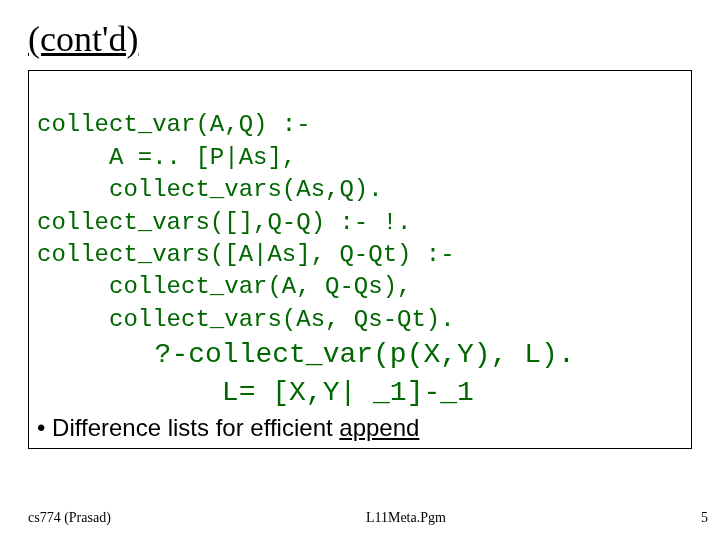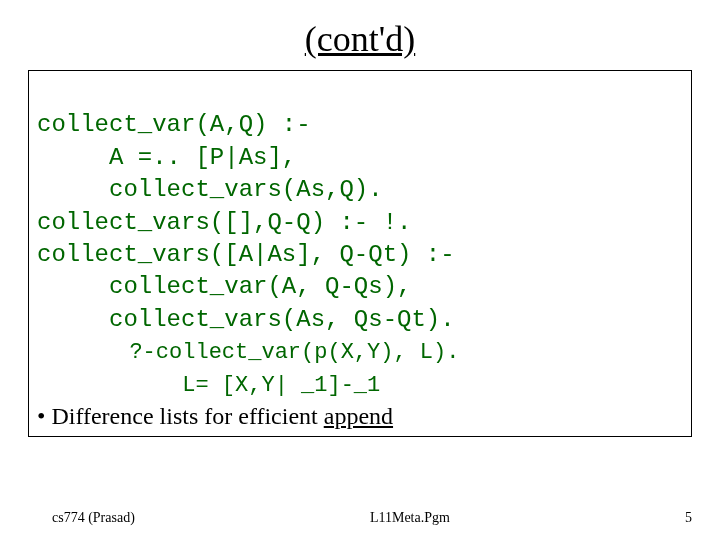--- a/index.html
+++ b/index.html
@@ -12,61 +12,60 @@
     color: #000;
   }
   .slide {
     box-sizing: border-box;
     width: 720px;
     height: 540px;
     padding: 18px 28px 10px 28px;
     position: relative;
   }
   .title {
-    text-align: center;
+    text-align: left;
     font-size: 36px;
     text-decoration: underline;
     margin: 0 0 10px 0;
     font-weight: normal;
   }
   .content-box {
     border: 1px solid #000;
     padding: 6px 8px 6px 8px;
     box-sizing: border-box;
   }
   .code {
     font-family: "Courier New", Courier, monospace;
     color: #006600;
     font-size: 24px;
     line-height: 1.35;
     white-space: pre;
   }
   .code .big {
-    font-size: 22px;
+    font-size: 28px;
     margin-top: 20px;
   }
   .bullet {
-    font-family: Liberation Serif, serif;
+    font-family: Liberation Sans, sans-serif;
     font-size: 24px;
     color: #000;
     margin-top: 2px;
   }
   .bullet .u {
     text-decoration: underline;
   }
   .footer {
     position: absolute;
     bottom: 14px;
     left: 28px;
-    right: 28px;
+    right: 12px;
     display: flex;
     justify-content: space-between;
     font-size: 14px;
     font-family: "Times New Roman", Times, serif;
-    margin-left: 24px;
   }
 </style>
 </head>
 <body>
 
 <div class="slide">
 
   <h1 class="title">(cont'd)</h1>
 
   <div class="content-box">

